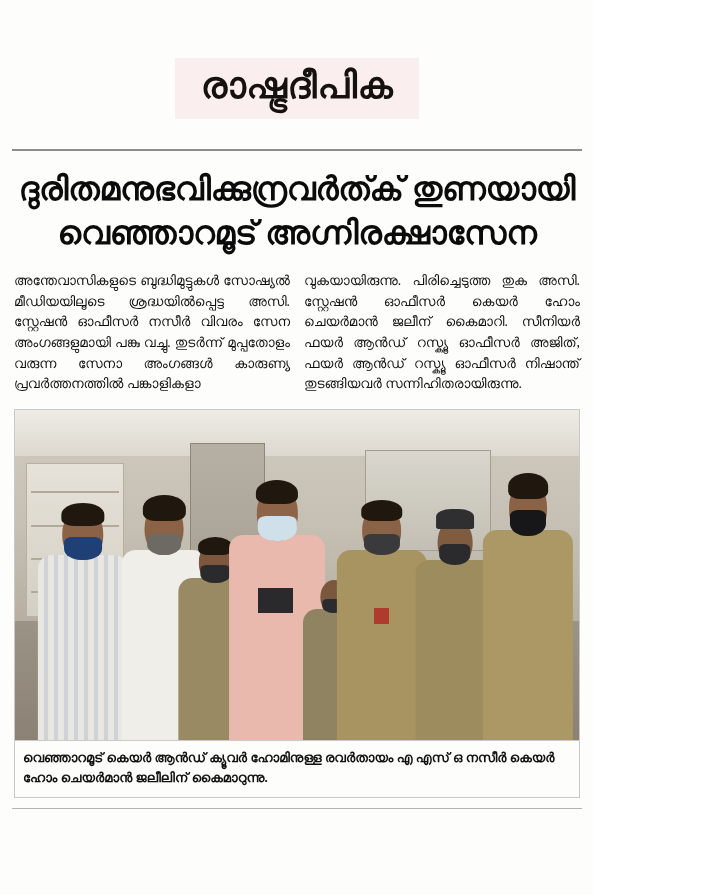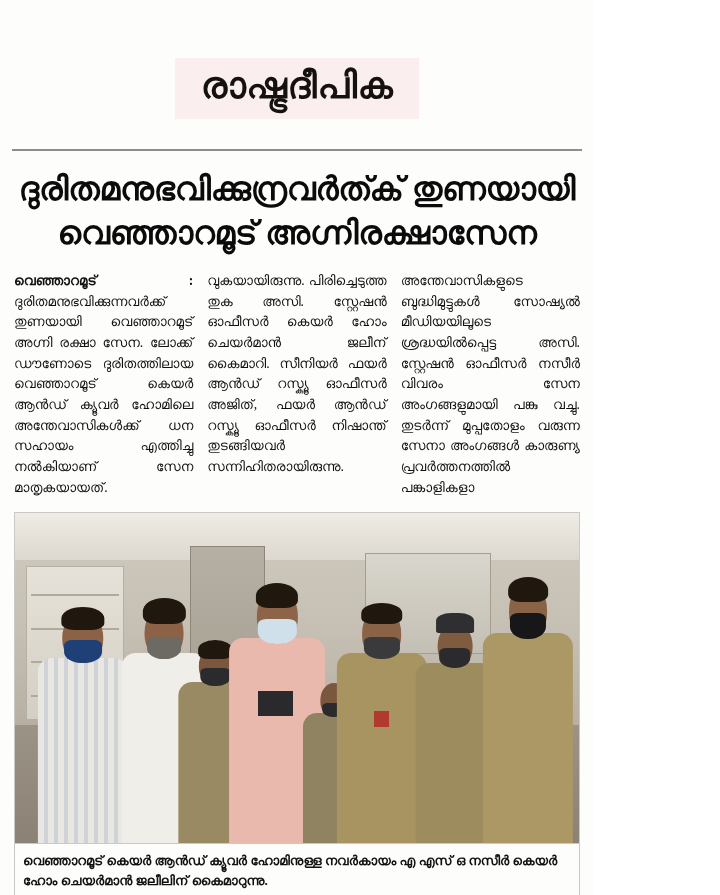--- a/index.html
+++ b/index.html
@@ -194,27 +194,24 @@
 
   <div class="rule"></div>
 
   <div class="headline">
     <span>ദുരിതമനുഭവിക്കുന്രവർത്ക് തുണയായി</span>
     <span class="l2">വെഞ്ഞാറമൂട് അഗ്നിരക്ഷാസേന</span>
   </div>
 
   <div class="columns">
     <div class="col">
-      <p><span class="dateline">വെഞ്ഞാറമൂട് :</span><span> ദുരിതമനുഭവിക്കുന്നവർക്ക് തുണയായി വെഞ്ഞാറമൂട് അഗ്നി രക്ഷാ സേന. ലോക്ക് ഡൗണോടെ ദുരിതത്തിലായ വെഞ്ഞാറമൂട് കെയർ ആൻഡ് ക്യൂവർ ഹോമിലെ അന്തേവാസികൾക്ക് ധന സഹായം എത്തിച്ചു നൽകിയാണ് സേന മാതൃകയായത്.</span></p>
+      <p>അന്തേവാസികളുടെ ബുദ്ധിമുട്ടുകൾ സോഷ്യൽ മീഡിയയിലൂടെ ശ്രദ്ധയിൽപ്പെട്ട അസി. സ്റ്റേഷൻ ഓഫീസർ നസീർ വിവരം സേന അംഗങ്ങളുമായി പങ്കു വച്ചു. തുടർന്ന് മുപ്പതോളം വരുന്ന സേനാ അംഗങ്ങൾ കാരുണ്യ പ്രവർത്തനത്തിൽ പങ്കാളികളാ</p>
     </div>
     <div class="col">
       <p>വുകയായിരുന്നു. പിരിച്ചെടുത്ത തുക അസി. സ്റ്റേഷൻ ഓഫീസർ കെയർ ഹോം ചെയർമാൻ ജലീന് കൈമാറി. സീനിയർ ഫയർ ആൻഡ് റസ്ക്യൂ ഓഫീസർ അജിത്, ഫയർ ആൻഡ് റസ്ക്യൂ ഓഫീസർ നിഷാന്ത് തുടങ്ങിയവർ സന്നിഹിതരായിരുന്നു.</p>
-    </div>
-    <div class="col">
-      <p>അന്തേവാസികളുടെ ബുദ്ധിമുട്ടുകൾ സോഷ്യൽ മീഡിയയിലൂടെ ശ്രദ്ധയിൽപ്പെട്ട അസി. സ്റ്റേഷൻ ഓഫീസർ നസീർ വിവരം സേന അംഗങ്ങളുമായി പങ്കു വച്ചു. തുടർന്ന് മുപ്പതോളം വരുന്ന സേനാ അംഗങ്ങൾ കാരുണ്യ പ്രവർത്തനത്തിൽ പങ്കാളികളാ</p>
     </div>
   </div>
 
   <div class="photo-wrap">
     <div class="photo">
       <div class="bg-wall"></div>
       <div class="bg-ceiling"></div>
       <div class="shelf">
         <i style="top:18%"></i>
           <i style="top:40%"></i>
@@ -277,16 +274,16 @@
 
       <div class="person" style="left:83%; width:16%; height:86%;">
         <div class="body" style="bottom:0; width:100%; height:74%; background:#ab9865;"></div>
         <div class="head" style="bottom:72%; width:42%; height:20%; background:#8a6245;"></div>
         <div class="hair" style="bottom:85%; width:44%; height:9%;"></div>
         <div class="mask" style="bottom:72%; width:40%; height:9%; background:#17171a;"></div>
       </div>
     </div>
   </div>
 
-  <div class="caption">വെഞ്ഞാറമൂട് കെയർ ആൻഡ് ക്യൂവർ ഹോമിനുള്ള നവർകായം എ എസ് ഒ നസീർ കെയർ ഹോം ചെയർമാൻ ജലീലിന് കൈമാറുന്നു.</div>
+  <div class="caption">വെഞ്ഞാറമൂട് കെയർ ആൻഡ് ക്യൂവർ ഹോമിനുള്ള രവർതായം എ എസ് ഒ നസീർ കെയർ ഹോം ചെയർമാൻ ജലീലിന് കൈമാറുന്നു.</div>
 
   <div class="bottom-rule"></div>
 </div>
 
 </body></html>

